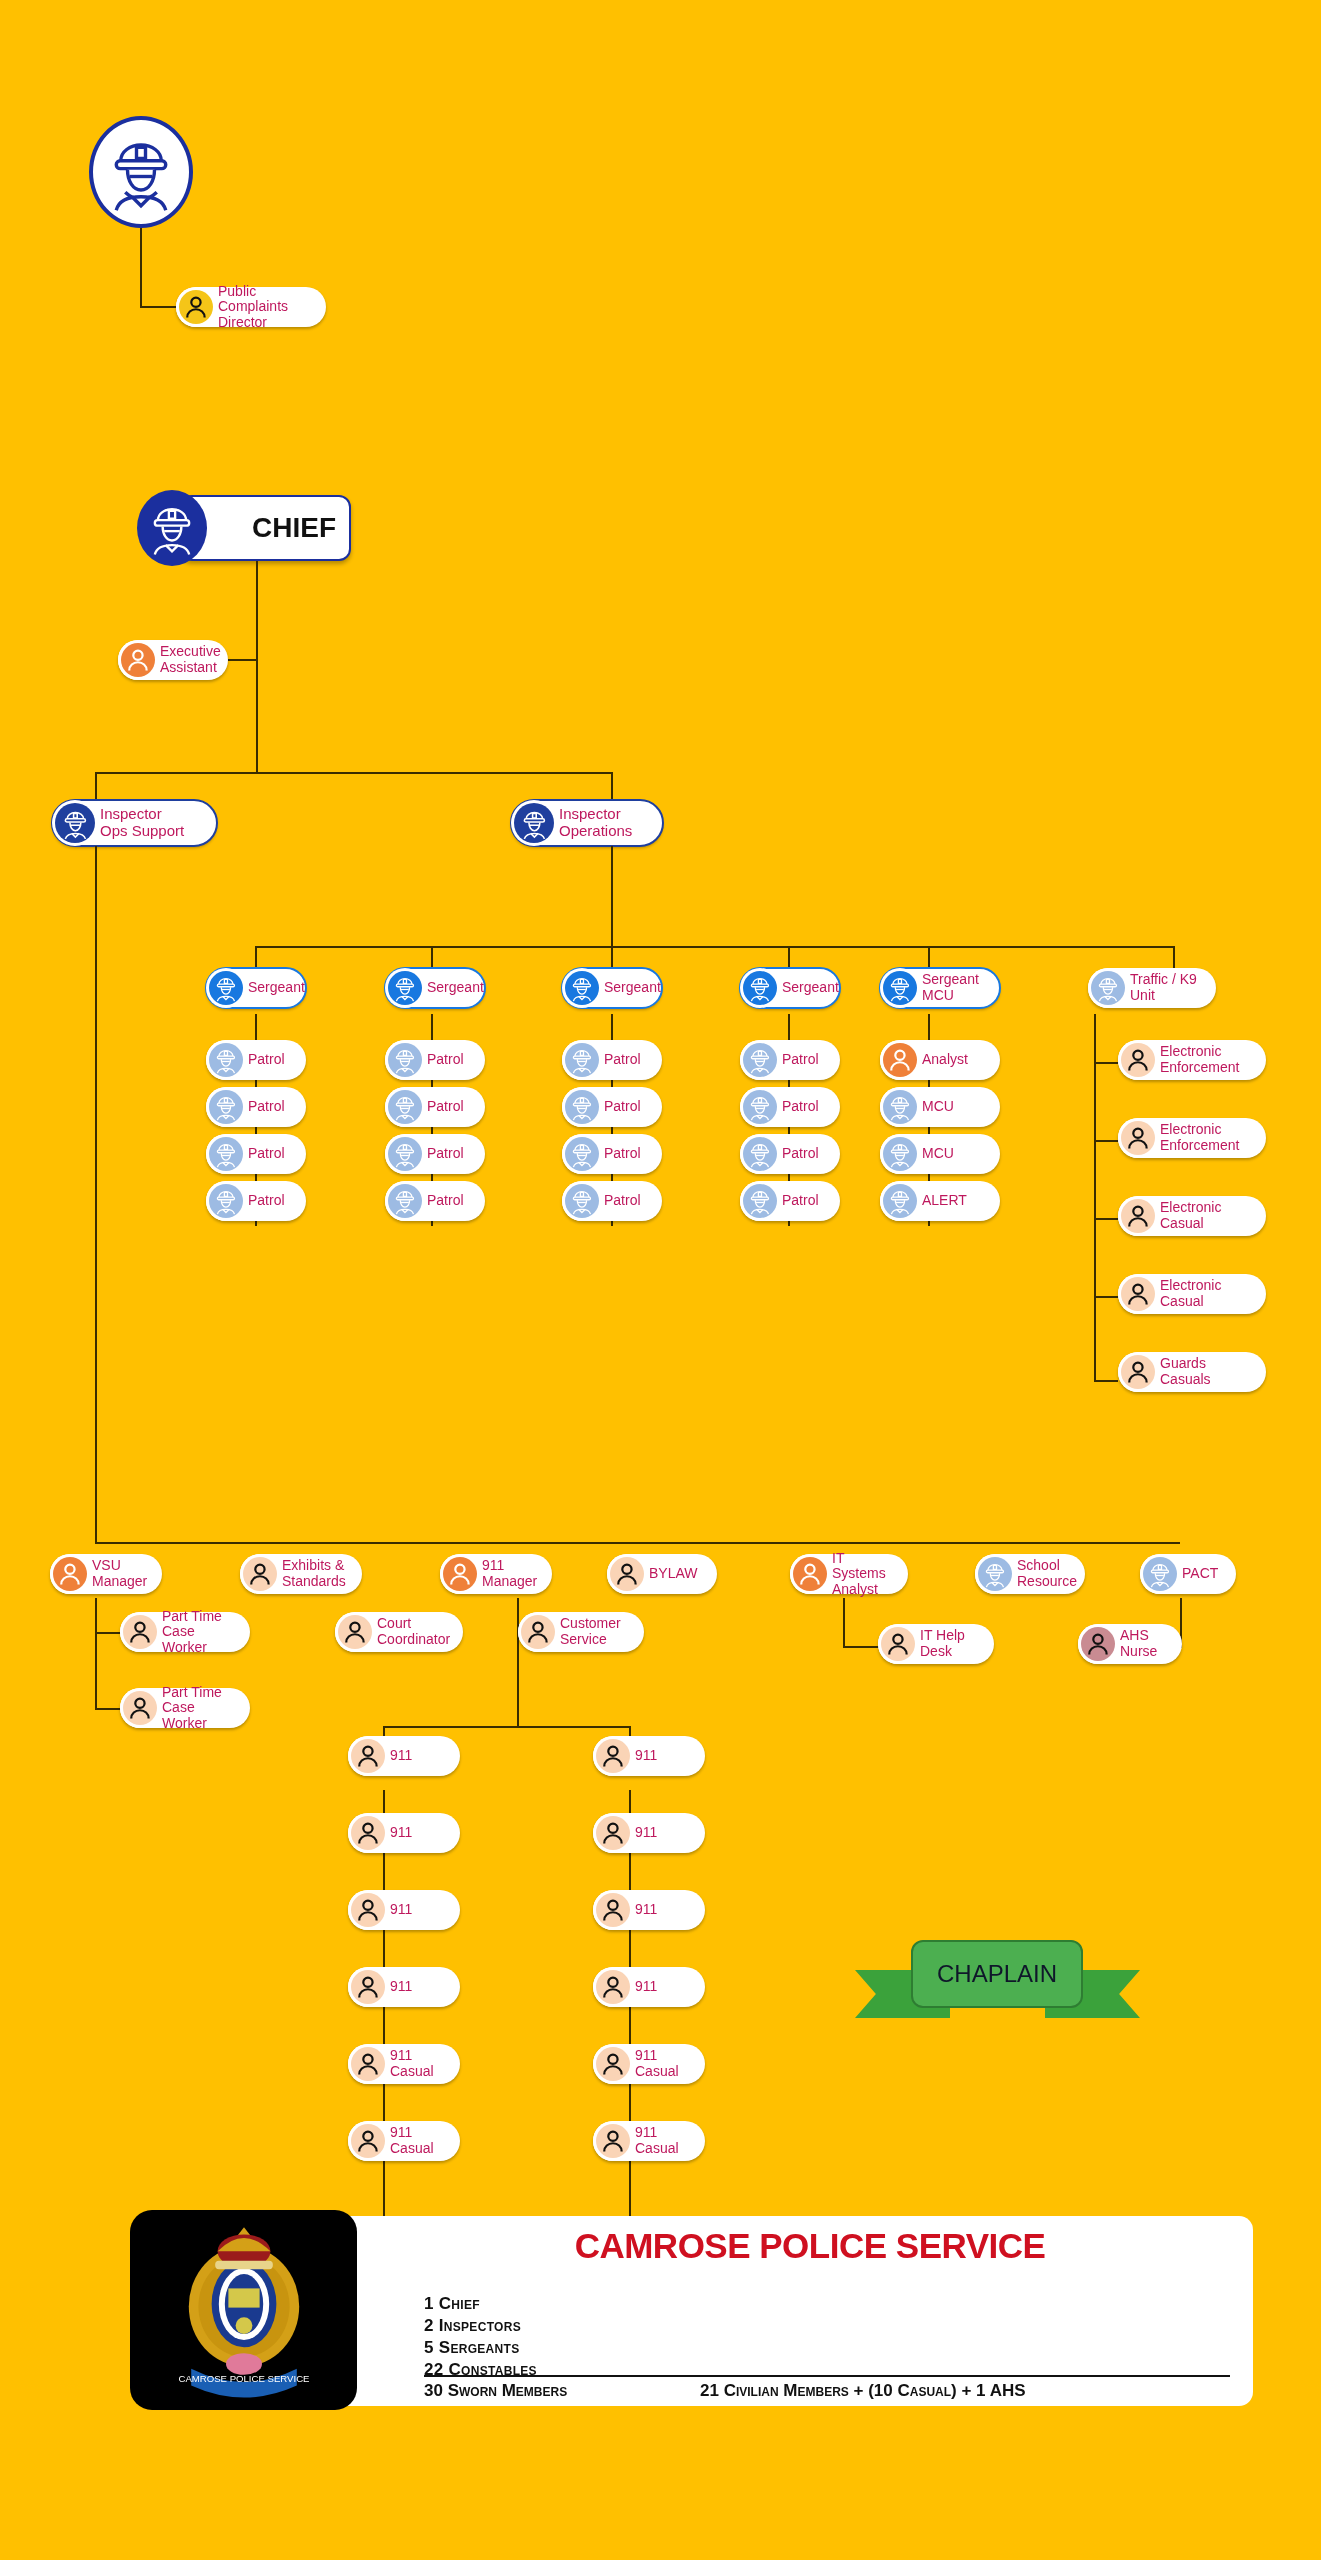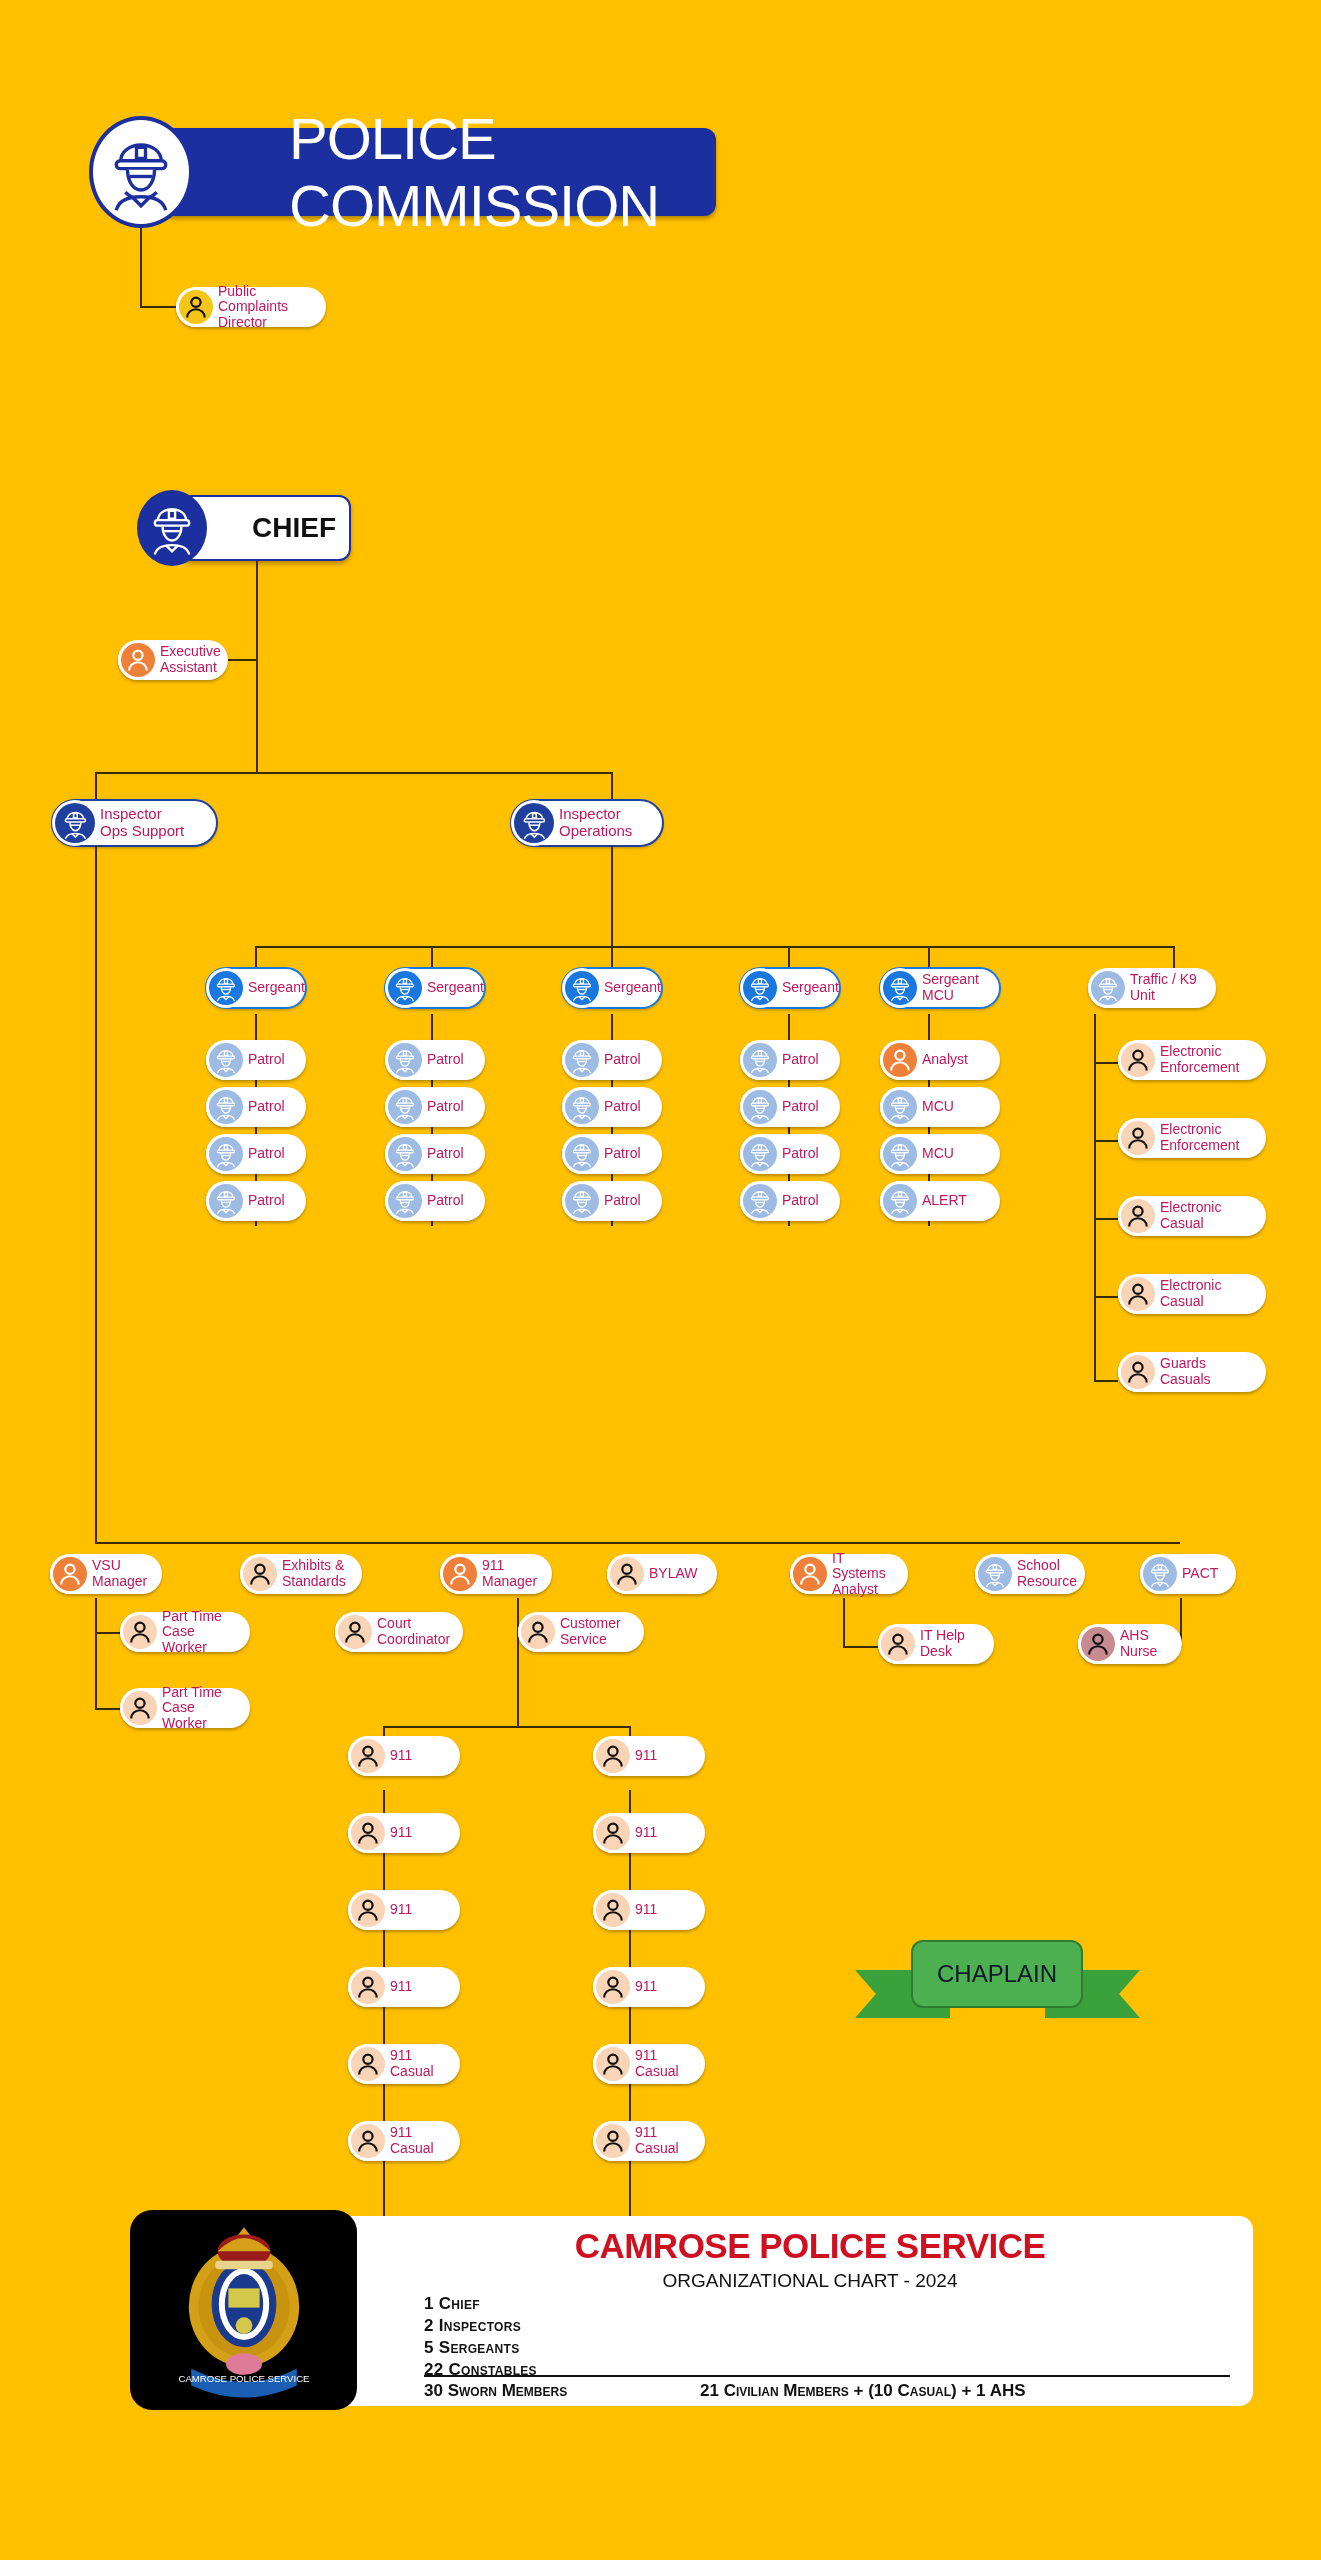--- a/index.html
+++ b/index.html
@@ -154,23 +154,20 @@
     position:absolute; left:424px; top:2375px; width:806px; height:2px; background:#111;
   }
   #stat-sworn { position:absolute; left:424px; top:2381px; font-size:17px; font-weight:700; color:#111; font-variant:small-caps; }
   #stat-civ   { position:absolute; left:700px; top:2381px; font-size:17px; font-weight:700; color:#111; font-variant:small-caps; }
 </style>
 </head>
 <body>
 
 <div class="canvas">
 
-  <div id="commission-bar">
-    <span class="txt">POLICE COMMISSION</span>
-  </div>
   <div id="commission-badge">
     <svg viewBox="0 0 64 72" fill="none" stroke="#1b2f9e" stroke-width="3">
       <path d="M14 26c0-8 8-14 18-14s18 6 18 14" fill="#fff"></path>
       <rect x="10" y="26" width="44" height="7" rx="3.5" fill="#fff"></rect>
       <path d="M28 14h8v10h-8z" fill="#fff"></path>
       <path d="M20 34c0 10 5 18 12 18s12-8 12-18" fill="#fff"></path>
       <path d="M22 40h20"></path>
       <path d="M18 54c4 4 9 6 14 6s10-2 14-6" fill="#fff"></path>
       <path d="M10 70c2-8 10-12 22-12s20 4 22 12" fill="#fff"></path>
       <path d="M24 58l8 8 8-8"></path>
@@ -996,21 +993,20 @@
       <path d="M60 6 l7 9 h-14z" fill="#d4a017"></path>
       <ellipse cx="60" cy="26" rx="22" ry="14" fill="#9b1b1b"></ellipse>
       <path d="M38 26 q22-22 44 0z" fill="#d4a017"></path>
       <rect x="36" y="34" width="48" height="7" rx="3" fill="#e8d48a"></rect>
       <ellipse cx="60" cy="120" rx="15" ry="9" fill="#e07a9a"></ellipse>
       <path d="M16 124 q44 22 88 0 l0 14 q-44 20 -88 0z" fill="#1a5fb4"></path>
       <text x="60" y="135" font-size="8" fill="#fff" text-anchor="middle" font-family="'Liberation Sans',sans-serif">CAMROSE POLICE SERVICE</text>
     </svg>
   </div>
   <div id="footer-title">CAMROSE POLICE SERVICE</div>
-  <div id="footer-sub">ORGANIZATIONAL CHART - 2024</div>
   <div class="stat" style="top:2294px;">1 Chief</div>
   <div class="stat" style="top:2316px;">2 Inspectors</div>
   <div class="stat" style="top:2338px;">5 Sergeants</div>
   <div class="stat" style="top:2360px;">22 Constables</div>
   <div id="stat-rule"></div>
   <div id="stat-sworn">30 Sworn Members</div>
   <div id="stat-civ">21 Civilian Members + (10 Casual) + 1 AHS</div>
 
 </div>
 

